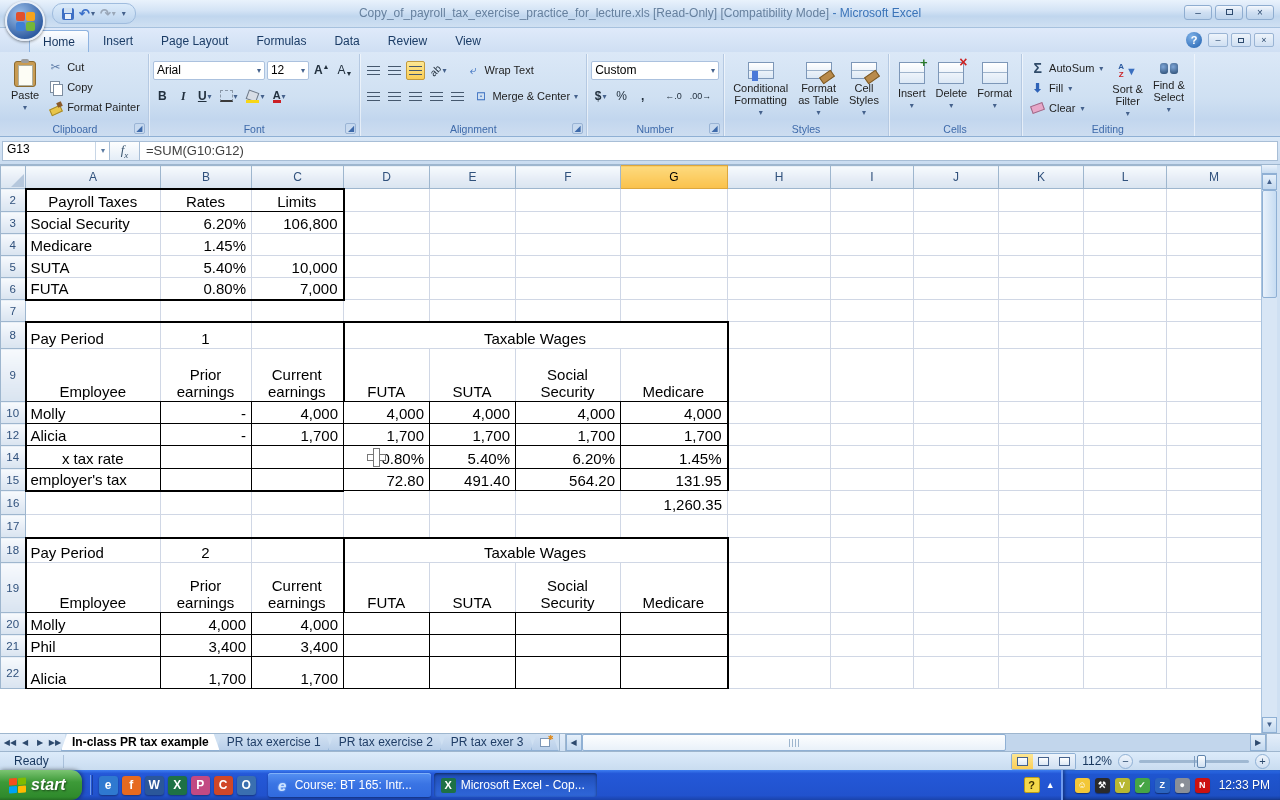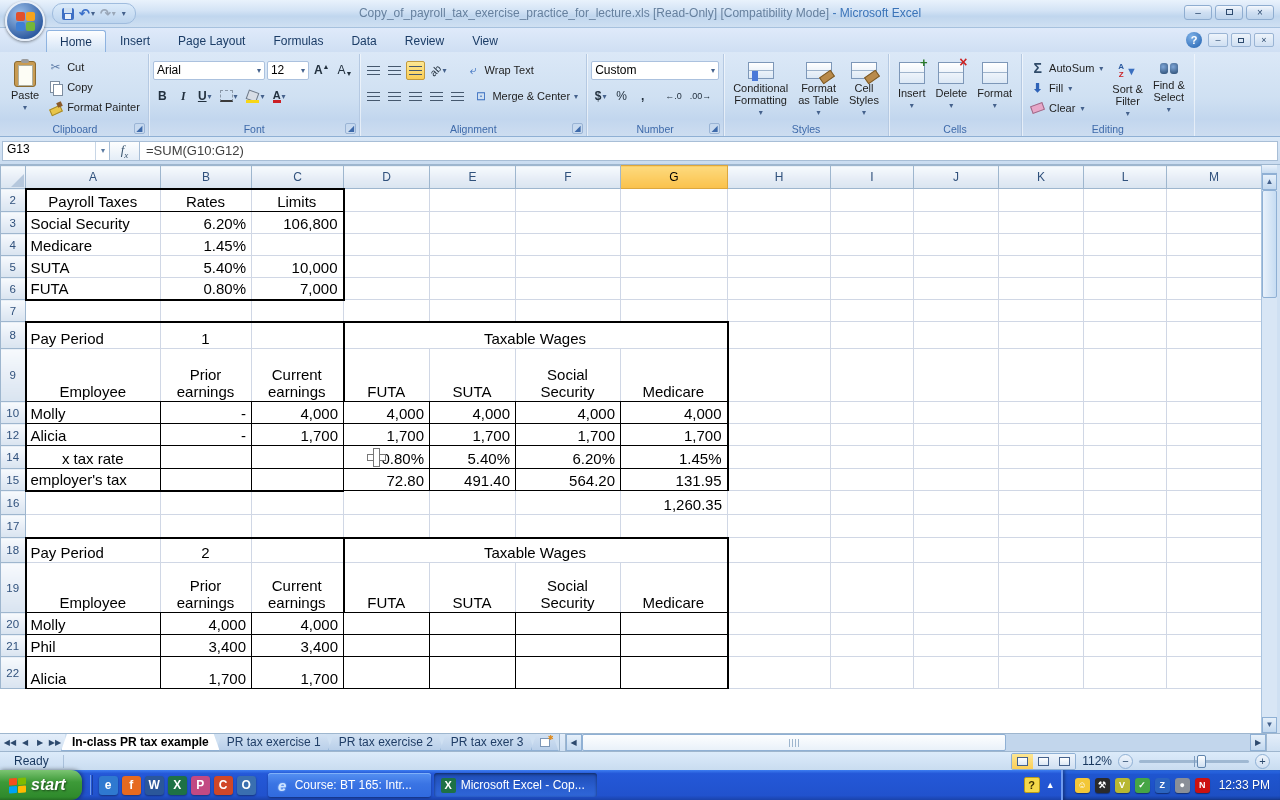--- a/index.html
+++ b/index.html
@@ -22,21 +22,21 @@
 .redo-g{color:#9aa7b8;font-weight:bold;font-size:13px}
 .qdd{font-size:8px;color:#44618c;margin-left:1px}
 .title-text{position:absolute;left:180px;right:180px;top:0;height:26px;line-height:26px;text-align:center;color:#66809e;font-size:12px;white-space:nowrap;overflow:hidden}
 .title-text .app{color:#3a73b8}
 .winbtns{position:absolute;right:6px;top:5px;display:flex;gap:3px}
 .wbtn{width:28px;height:15px;border:1px solid #8fadd0;border-radius:3px;background:linear-gradient(#f4f8fd,#cfdff2 50%,#bed4ec);color:#2d4a6e;font-size:10px;line-height:13px;text-align:center;cursor:pointer}
 .glyph-restore{display:inline-block;width:7px;height:6px;border:1px solid #2d4a6e;position:relative;top:-1px}
 
 
 .tabrow{top:28px;height:24px;background:linear-gradient(#dfeafa,#cfdff3)}
-.rtabs{position:absolute;left:46px;bottom:0;display:flex;align-items:center}
+.rtabs{position:absolute;left:29px;bottom:0;display:flex;align-items:center}
 .rtab{padding:4px 13px 3px;color:#1b3c66;font-size:12px;cursor:pointer;border:1px solid transparent}
 .rtab.active{background:linear-gradient(#fdfeff,#e4eefa 60%,#d4e4f4);border:1px solid #8eb3e0;border-bottom:none;border-radius:3px 3px 0 0;color:#15355e}
 .help-btn{position:absolute;right:78px;top:4px;width:16px;height:16px;border-radius:50%;background:radial-gradient(circle at 35% 30%,#7fb2e8,#1f5fae);color:#fff;font-size:11px;font-weight:bold;text-align:center;line-height:16px;cursor:pointer}
 .docbtns{position:absolute;right:6px;top:5px;display:flex;gap:3px}
 .dbtn{width:20px;height:14px;border:1px solid #9ab4d4;border-radius:2px;background:linear-gradient(#eef4fb,#cfdff2);color:#2d4a6e;font-size:9px;line-height:12px;text-align:center;cursor:pointer}
 .glyph-restore2{display:inline-block;width:6px;height:5px;border:1px solid #2d4a6e}
 
 
 .ribbon{top:52px;height:85px;background:linear-gradient(#dbe8f7,#cfe0f2 55%,#c2d6ee 80%,#cdddf0);border-bottom:1px solid #8fb0d4;display:flex;padding:2px 0 0 2px}
 .rgroup{position:relative;padding:2px 4px 14px 4px;border-right:1px solid #b5c9e2;box-shadow:1px 0 0 rgba(255,255,255,.55)}

